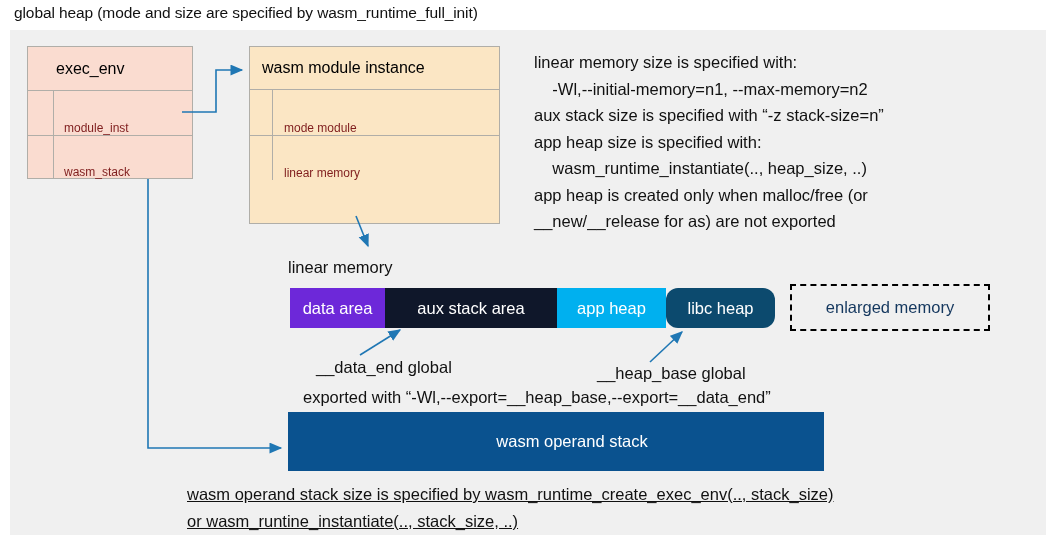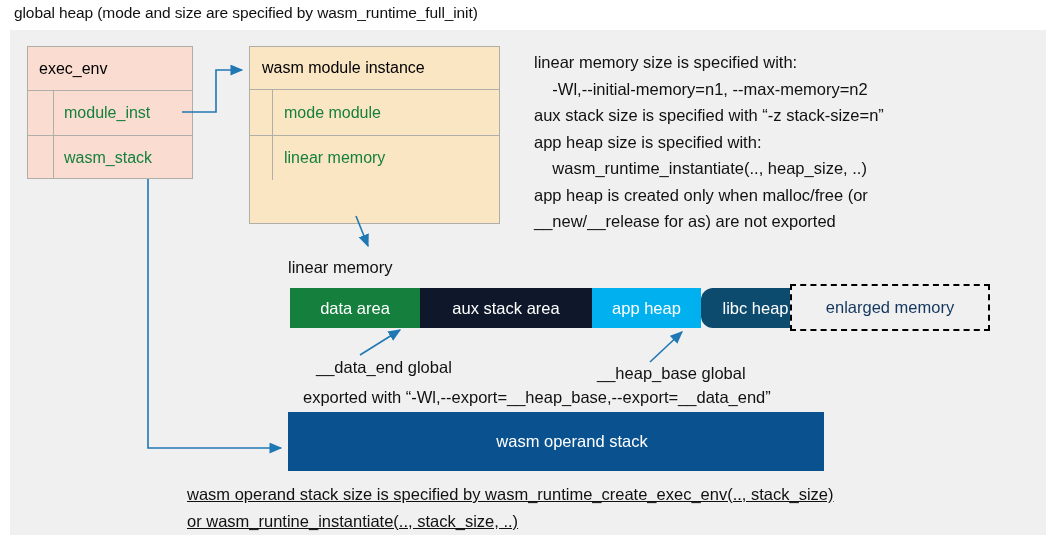--- a/index.html
+++ b/index.html
@@ -49,35 +49,35 @@
     box-sizing: border-box;
     border-bottom: 1px solid #b0aea8;
     display: flex;
     align-items: center;
     font-size: 16px;
     color: #000;
   }
   .struct-row {
     box-sizing: border-box;
     display: flex;
-    align-items: center;
-    font-size: 16px;
-    color: #15803d;
+    align-items: flex-end;
+    font-size: 12px;
+    color: #7f1d1d;
   }
   .struct-row + .struct-row { border-top: 1px solid #b0aea8; }
   .indent-rail {
     box-sizing: border-box;
     border-right: 1px solid #b0aea8;
     flex: 0 0 auto;
     align-self: stretch;
   }
 
   
   #exec-env { left: 27px; top: 46px; width: 166px; height: 133px; }
-  #exec-env .struct-head { height: 44px; padding-left: 11px; }
+  #exec-env .struct-head { height: 44px; padding-left: 28px; }
   #exec-env .struct-row  { height: 44px; }
   #exec-env .indent-rail { width: 26px; }
   #exec-env .struct-row .lbl { padding-left: 10px; }
 
   
   #wmi { left: 249px; top: 46px; width: 251px; height: 178px; }
   #wmi .struct-head { height: 43px; padding-left: 12px; }
   #wmi .struct-row  { height: 45px; }
   #wmi .indent-rail { width: 23px; }
   #wmi .struct-row .lbl { padding-left: 11px; }
@@ -212,21 +212,21 @@
     -Wl,--initial-memory=n1, --max-memory=n2
 aux stack size is specified with “-z stack-size=n”
 app heap size is specified with:
     wasm_runtime_instantiate(.., heap_size, ..)
 app heap is created only when malloc/free (or
 __new/__release for as) are not exported</div>
 
   <div class="abs" id="lm-label">linear memory</div>
 
   <div class="abs" id="membar">
-      <div class="seg" style="width: 130px; background: #15803d;">data area</div>
+      <div class="seg" style="width: 95px; background: #6d28d9;">data area</div>
       <div class="seg" style="width: 172px; background: #0f172a;">aux stack area</div>
       <div class="seg" style="width: 109px; background: rgb(0, 176, 239);">app heap</div>
       <div class="seg" style="width: 109px; background: #0c4a6e; border-radius: 12px;">libc heap</div>
     </div>
 
   <div id="enlarged">enlarged memory</div>
 
   <div class="abs anno" id="anno-data-end">__data_end global</div>
   <div class="abs anno" id="anno-heap-base">__heap_base global</div>
   <div class="abs anno" id="anno-exported">exported with “-Wl,--export=__heap_base,--export=__data_end”</div>

